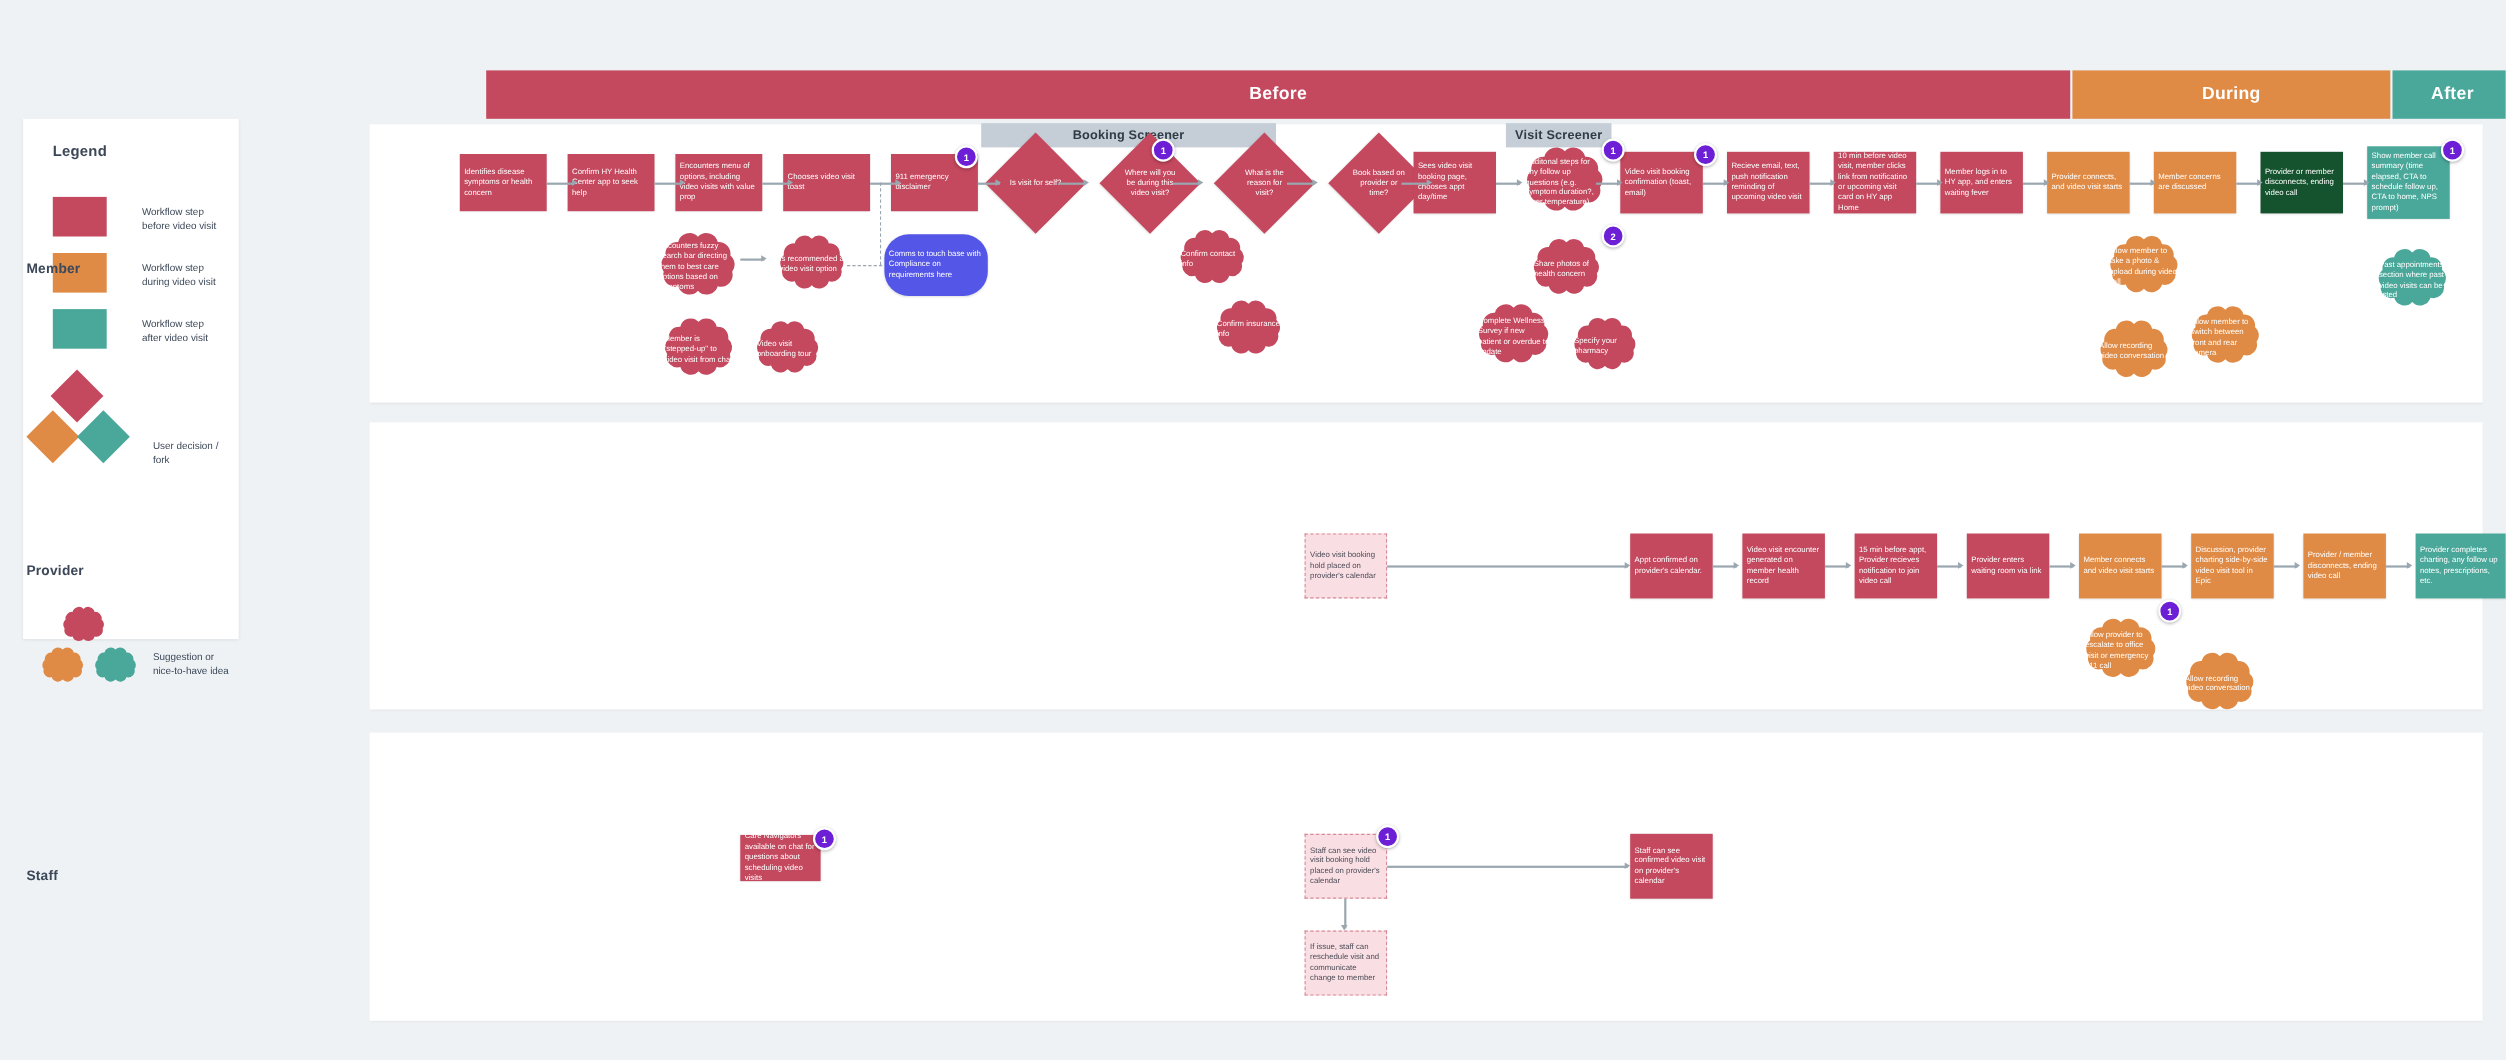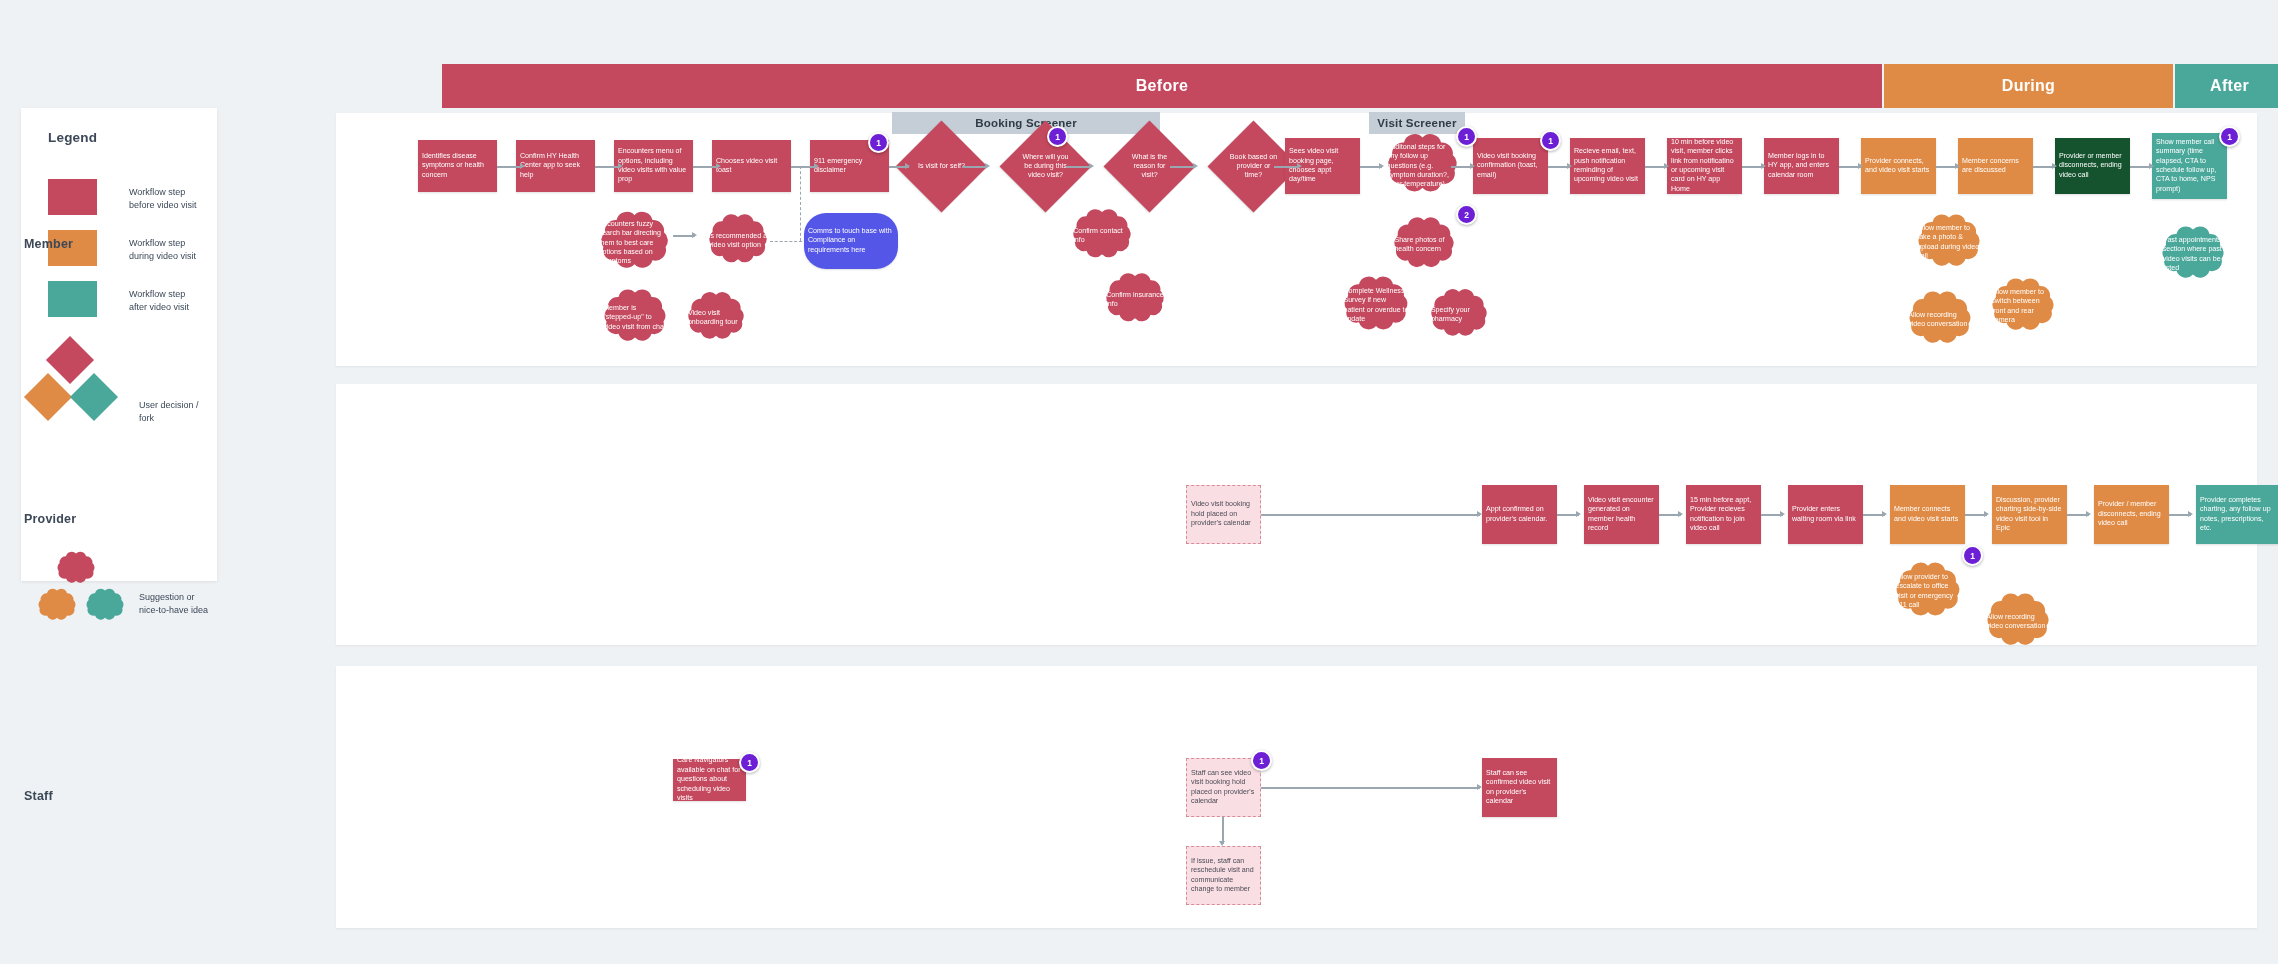--- a/index.html
+++ b/index.html
@@ -304,21 +304,21 @@
     </div>
   <div class="badge" style="left:1540px; top:130px;">1</div>
 
   <div class="node" style="left:1570px; top:138px; width:75px; height:56px; background:#c4485e;">
     <span class="lbl">Recieve email, text, push notification reminding of upcoming video visit</span>
     </div>
   <div class="node" style="left:1667px; top:138px; width:75px; height:56px; background:#c4485e;">
     <span class="lbl">10 min before video visit, member clicks link from notificatino or upcoming visit card on HY app Home</span>
     </div>
   <div class="node" style="left:1764px; top:138px; width:75px; height:56px; background:#c4485e;">
-    <span class="lbl">Member logs in to HY app, and enters calendar room</span>
+    <span class="lbl">Member logs in to HY app, and enters waiting fever</span>
     </div>
   <div class="node" style="left:1861px; top:138px; width:75px; height:56px; background:#e08b45;">
     <span class="lbl">Provider connects, and video visit starts</span>
     </div>
   <div class="node" style="left:1958px; top:138px; width:75px; height:56px; background:#e08b45;">
     <span class="lbl">Member concerns are discussed</span>
     </div>
   <div class="node" style="left:2055px; top:138px; width:75px; height:56px; background:#14532d;">
     <span class="lbl">Provider or member disconnects, ending video call</span>
     </div>

